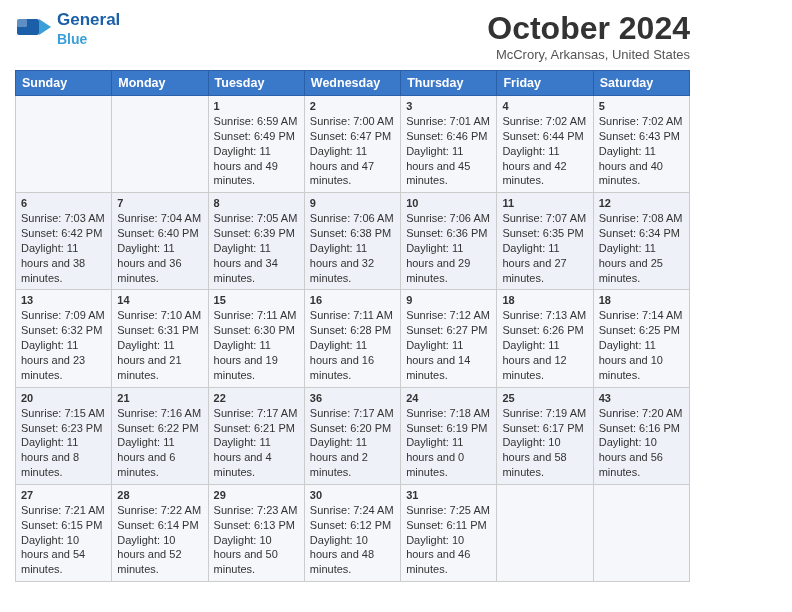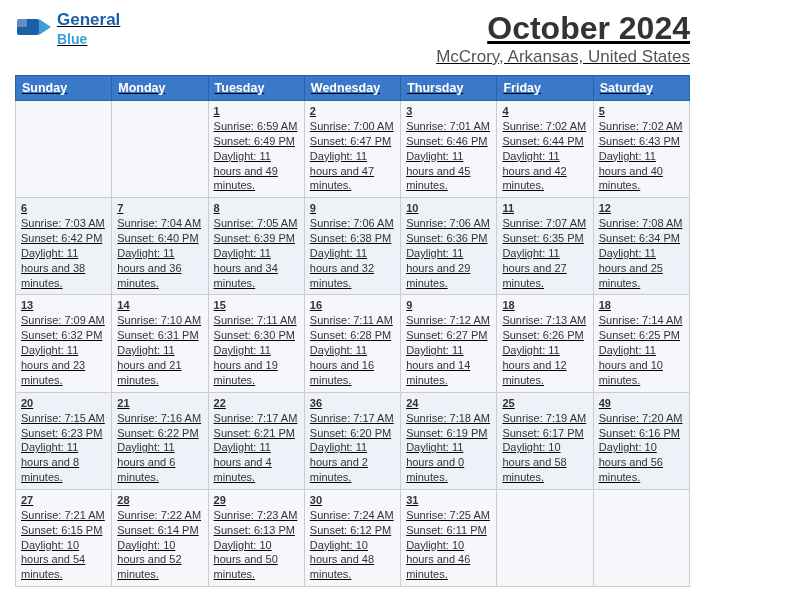--- a/index.html
+++ b/index.html
@@ -8,21 +8,20 @@
       background: #fff;
       width: 792px;
       height: 612px;
       overflow: hidden;
     }
     .page {
       width: 705px;
       min-height: 612px;
       padding: 10px 15px 10px 15px;
       background: #fff;
-      text-decoration: underline;
     }
     .header {
       display: flex;
       justify-content: space-between;
       align-items: flex-start;
       margin-bottom: 8px;
     }
     .logo {
       display: flex;
       flex-direction: column;
@@ -31,21 +30,21 @@
     .title-block {
       text-align: right;
       margin-left: 47px;
     }
     .month-title {
       font-size: 32px;
       font-weight: bold;
       color: #333;
     }
     .subtitle {
-      font-size: 17px;
+      font-size: 13px;
       color: #555;
     }
     table {
       width: 100%;
       border-collapse: collapse;
       table-layout: fixed;
       padding-left: 36px;
     }
     thead tr th {
       background-color: #3a78c9;
@@ -229,21 +228,21 @@
           </td>
           <td>
             <span class="day-num">24</span>
             <div class="cell-text">Sunrise: 7:18 AM<br>Sunset: 6:19 PM<br>Daylight: 11 hours and 0 minutes.</div>
           </td>
           <td>
             <span class="day-num">25</span>
             <div class="cell-text">Sunrise: 7:19 AM<br>Sunset: 6:17 PM<br>Daylight: 10 hours and 58 minutes.</div>
           </td>
           <td>
-            <span class="day-num">49</span>
+            <span class="day-num">43</span>
             <div class="cell-text">Sunrise: 7:20 AM<br>Sunset: 6:16 PM<br>Daylight: 10 hours and 56 minutes.</div>
           </td>
         </tr>
         <tr>
           <td>
             <span class="day-num">27</span>
             <div class="cell-text">Sunrise: 7:21 AM<br>Sunset: 6:15 PM<br>Daylight: 10 hours and 54 minutes.</div>
           </td>
           <td>
             <span class="day-num">28</span>

